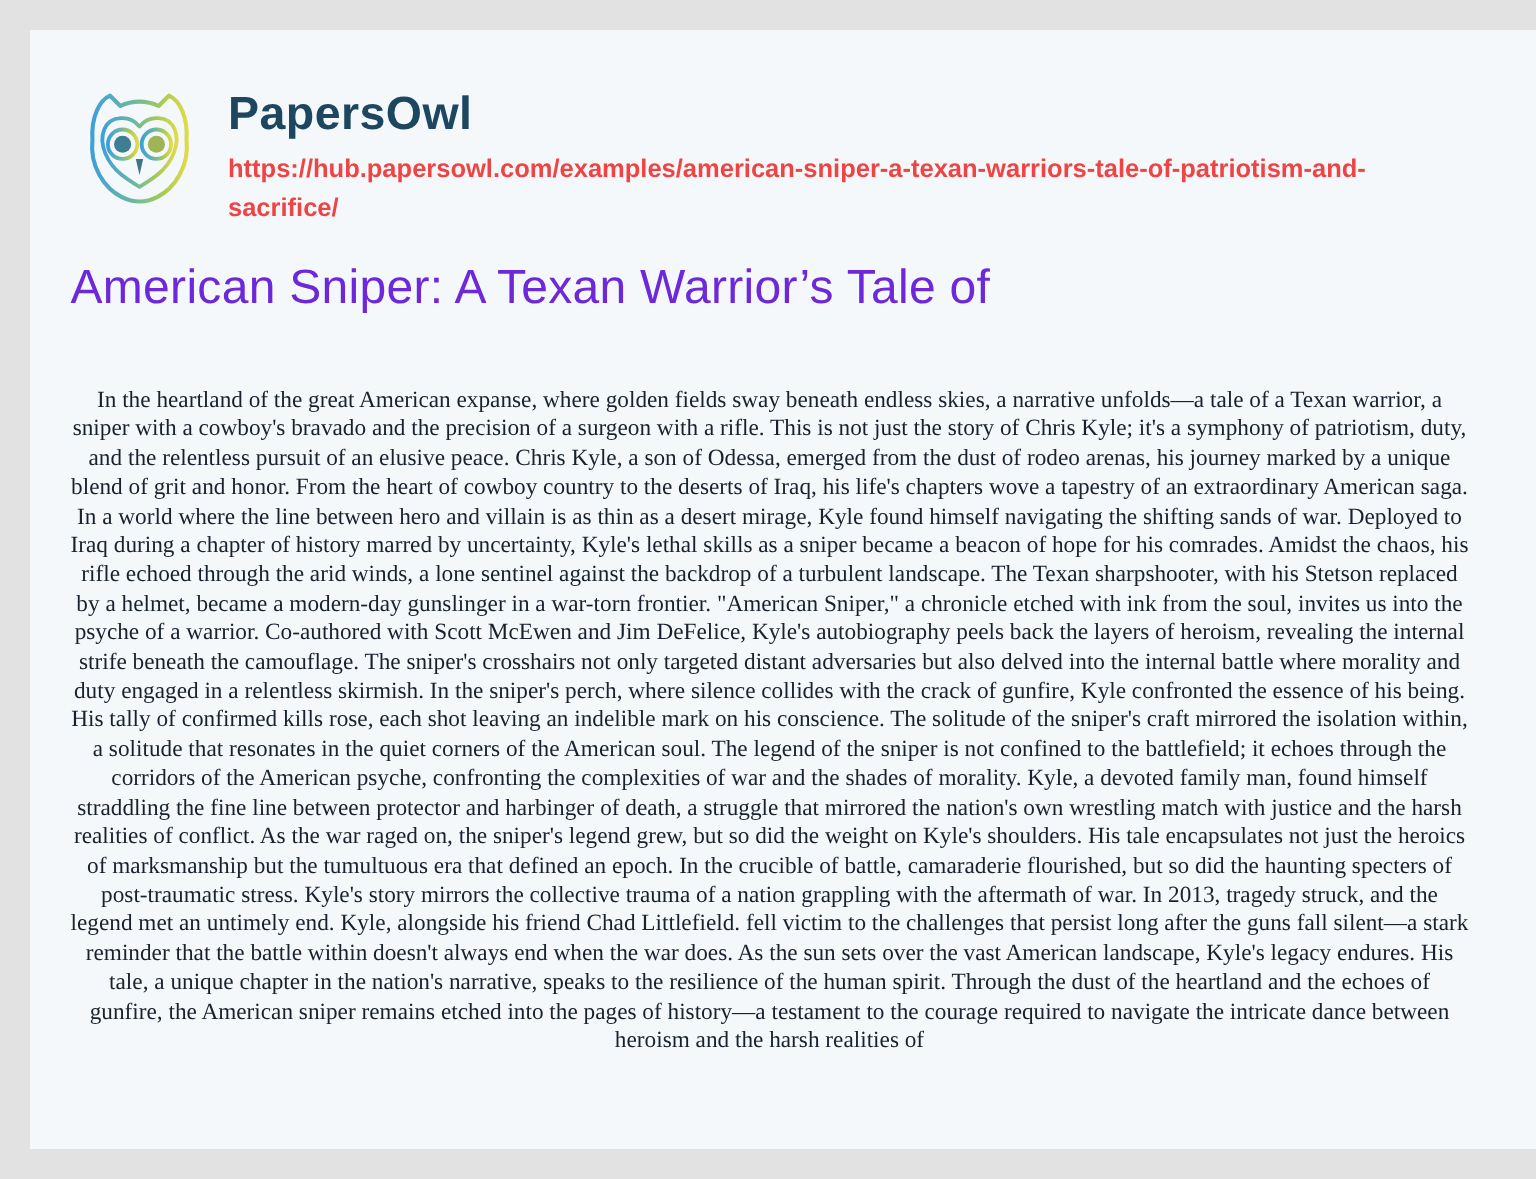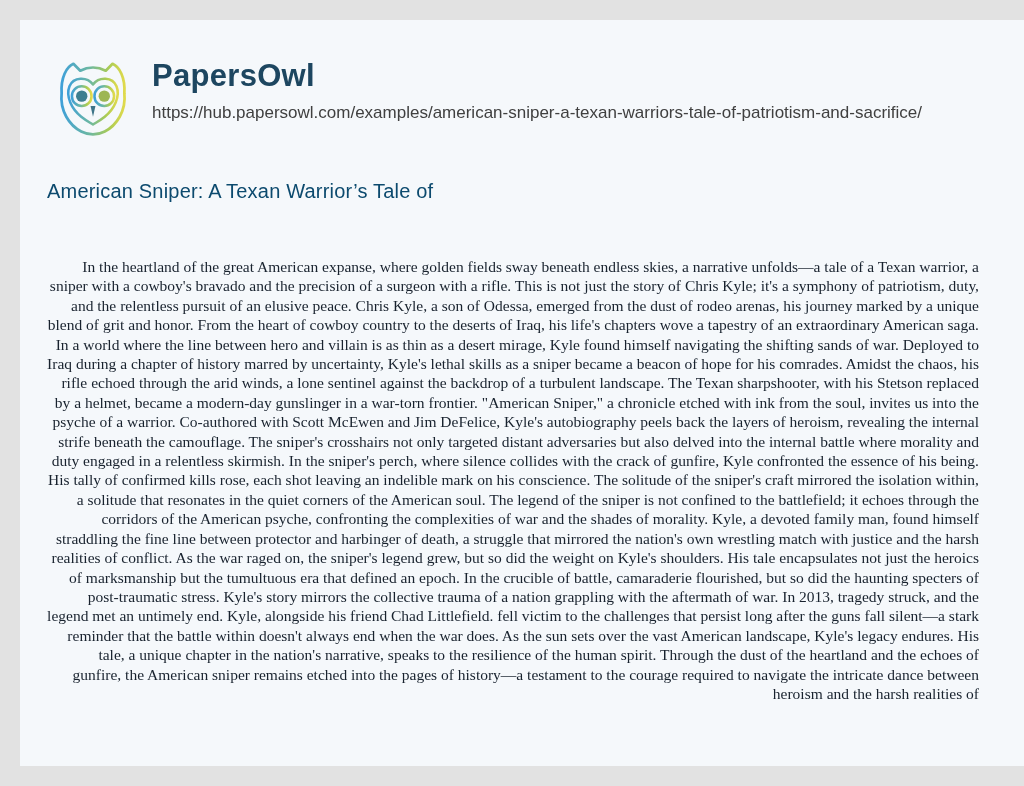--- a/index.html
+++ b/index.html
@@ -33,44 +33,45 @@
     color: #1d4660;
     letter-spacing: 0.3px;
     line-height: 36px;
   }
   .source-url {
     display: block;
     margin-top: 6px;
     width: 805px;
     font-size: 17px;
     line-height: 26px;
-    color: #404040;
+    color: #ef4444;
     text-decoration: none;
     word-break: break-word;
+    font-weight: bold;
   }
   .article-title {
     position: absolute;
     left: 27px; top: 152px;
-    font-size: 20px;
+    font-size: 32px;
     font-weight: normal;
-    color: #0c4a6e;
+    color: #6d28d9;
     line-height: 39px;
     letter-spacing: 0.2px;
     text-align: right;
   }
   .article-title span { display: block; }
   .article-body {
     position: absolute;
     left: 27px; top: 237px;
     width: 932px;
     font-family: "Liberation Serif", serif;
     font-size: 15.5px;
     line-height: 19.4px;
     color: #18222e;
-    text-align: right;
+    text-align: center;
   }
 </style>
 </head>
 <body>
 
 <div class="page-card">
 
   <div class="header">
     <div class="logo-box">
       <svg viewBox="0 0 100 100" width="98" height="98" aria-hidden="true">

